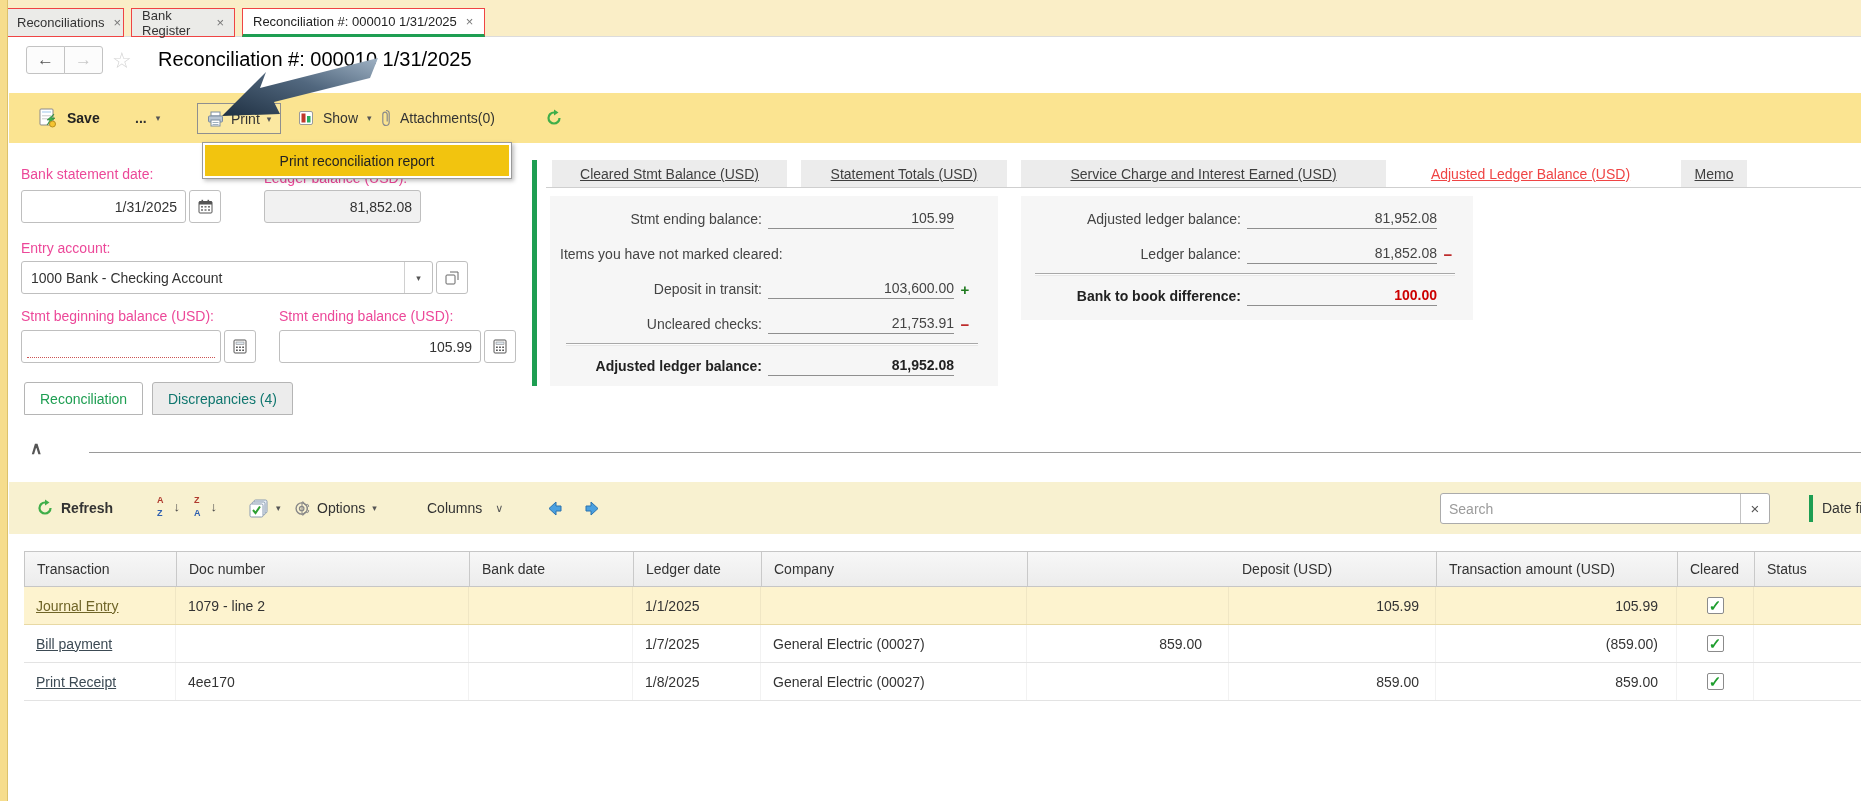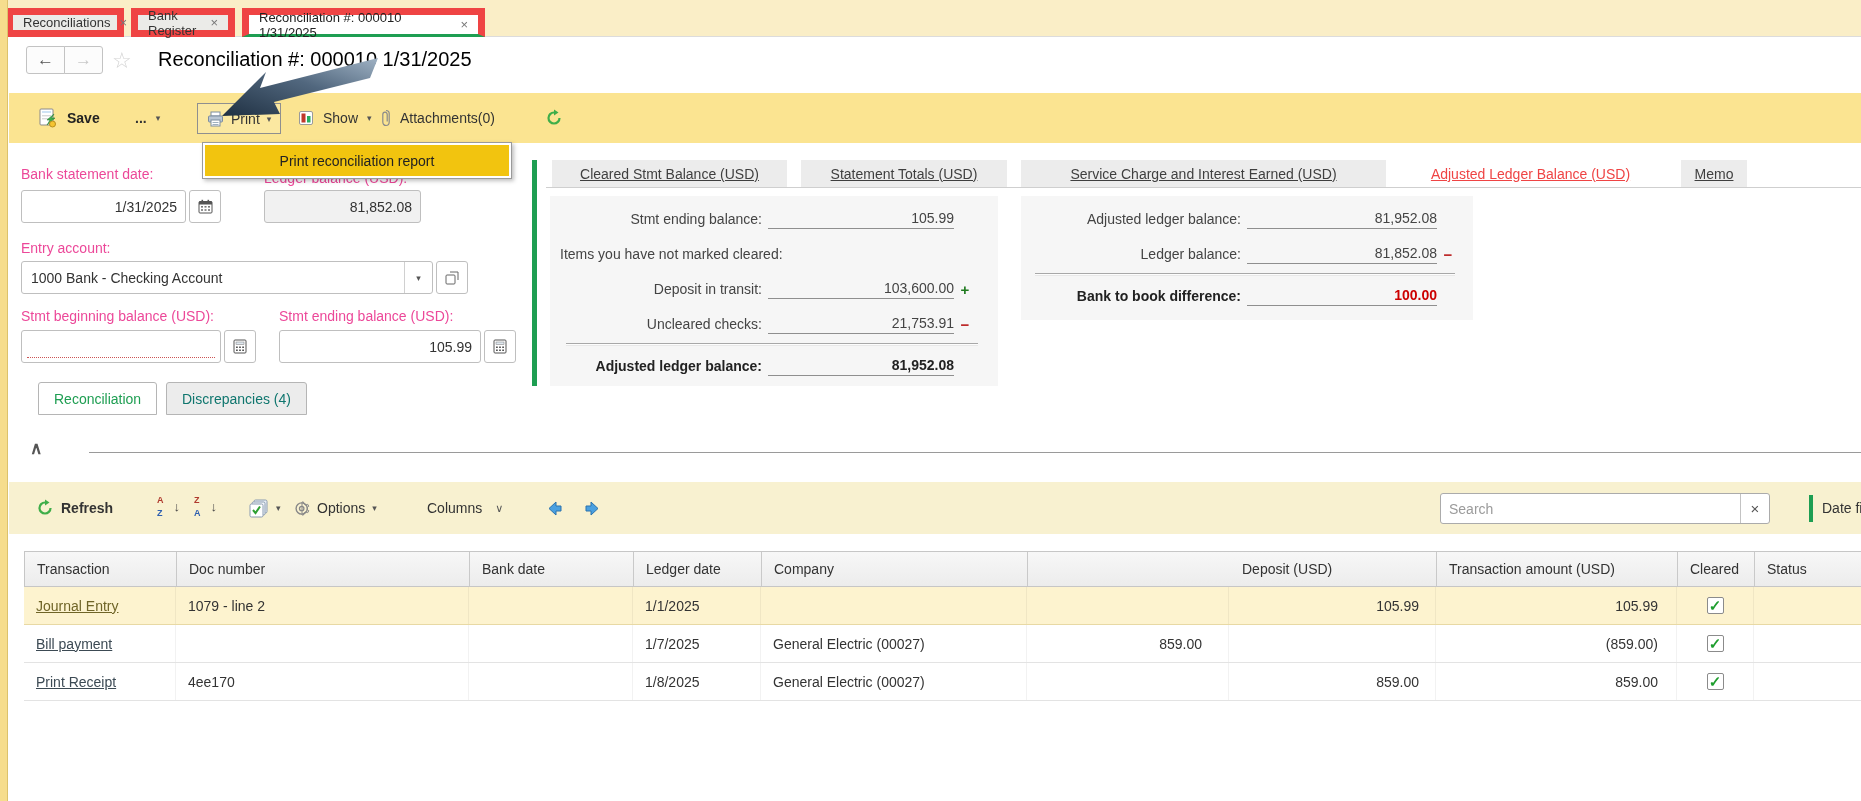--- a/index.html
+++ b/index.html
@@ -5,21 +5,21 @@
   * { box-sizing: border-box; }
   html,body { margin:0; padding:0; background:#fff; }
   body { font-family:"Liberation Sans", sans-serif; }
   .page { position:relative; width:1861px; height:801px; background:#fff; overflow:hidden; }
 
   
   .left-strip { position:absolute; left:0; top:0; width:8px; height:801px; background:#f6dd8d; border-right:1px solid #dcc26c; z-index:5; }
 
   
   .tabbar { position:absolute; left:0; top:0; width:1861px; height:37px; background:#faeec7; border-bottom:1px solid #dcdcdc; z-index:4; }
-  .tab { position:absolute; top:8px; height:29px; border:7px solid #ef4444; background:#ebebe8; display:flex; align-items:center; gap:9px; padding:0 10px; font-size:13px; color:#333; cursor:default; }
+  .tab { position:absolute; top:8px; height:29px; border:1px solid #ef4444; background:#ebebe8; display:flex; align-items:center; gap:9px; padding:0 10px; font-size:13px; color:#333; cursor:default; }
   .tab .close { color:#777; font-size:13px; }
   .tab.active { background:#fff; border-bottom:3px solid #1e9e52; color:#222; }
 
   
   .titlebar { position:absolute; left:9px; top:37px; width:1852px; height:55px; background:#fff; }
   .navgrp { position:absolute; left:17px; top:9px; display:flex; }
   .nav-btn { width:39px; height:28px; border:1px solid #c3c3c3; background:#fcfcfc; display:flex; align-items:center; justify-content:center; font-size:17px; }
   .nav-btn.back { color:#555; border-radius:3px 0 0 3px; }
   .nav-btn.fwd  { color:#c8c8c8; margin-left:-1px; border-radius:0 3px 3px 0; }
   .star { position:absolute; left:103px; top:11px; font-size:22px; color:#d3d3d3; }
@@ -61,21 +61,21 @@
   .srow .lbl { text-align:right; white-space:nowrap; }
   .srow .lbl.wide { text-align:left; padding-left:10px; }
   .srow .val { margin-left:6px; text-align:right; border-bottom:1px solid #8f8f8f; padding-bottom:2px; white-space:nowrap; }
   .srow .sgn { width:22px; text-align:center; font-weight:bold; font-size:15px; }
   .sgn.plus { color:#1f7a1f; } .sgn.minus { color:#bb2222; }
   .srow.total { font-weight:bold; color:#222; }
   .sdivider { position:absolute; height:3px; border-top:1px solid #a8a8a8; border-bottom:1px solid #e8e8e8; background:#fdfdfd; }
   .red-val { color:#cc0000 !important; }
 
   
-  .dtab { position:absolute; top:382px; height:33px; border:1px solid #b5b5b5; display:flex; align-items:center; padding:0 15px; font-size:14px; border-radius:3px 3px 0 0;margin-left:14px; }
+  .dtab { position:absolute; top:382px; height:33px; border:1px solid #b5b5b5; display:flex; align-items:center; padding:0 15px; font-size:14px; border-radius:3px 3px 0 0; }
   .dtab.active { background:#fff; color:#1e9e52; }
   .dtab.idle { background:#ececec; color:#0f766e; }
 
   
   .collapse-chevron { position:absolute; left:30px; top:438px; font-size:17px; font-weight:bold; color:#555; }
   .collapse-line { position:absolute; left:89px; right:0; top:452px; border-top:1px solid #9a9a9a; }
 
   
   .gridbar { position:absolute; left:9px; top:482px; width:1852px; height:52px; background:#f8f1d0; }
   .gbi { position:absolute; top:0; height:52px; display:flex; align-items:center; gap:7px; font-size:14px; color:#333; }

